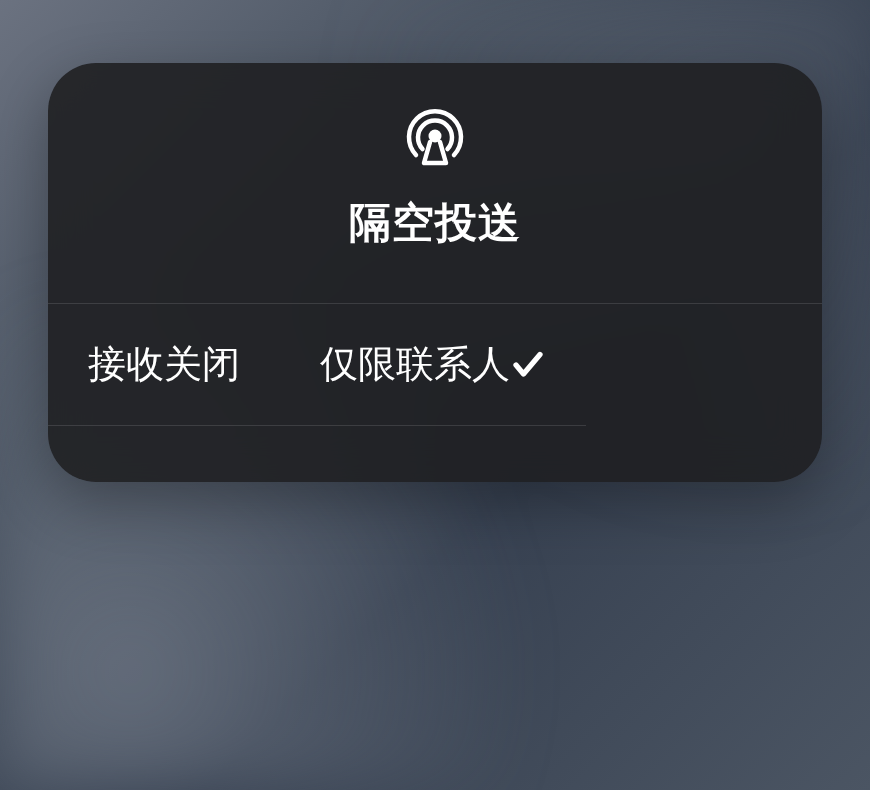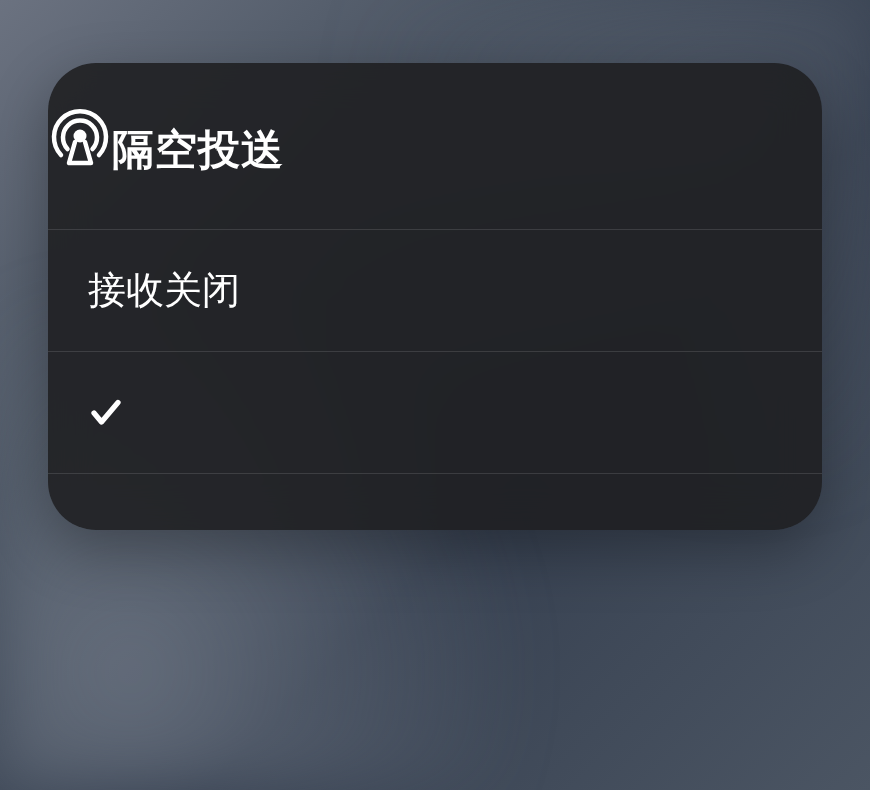--- a/index.html
+++ b/index.html
@@ -35,22 +35,23 @@
       width: 774px;
       background: rgba(30, 30, 32, 0.88);
       border-radius: 48px;
       overflow: hidden;
       backdrop-filter: blur(20px);
       box-shadow: 0 20px 60px rgba(0,0,0,0.3);
     }
     
     .header {
       display: flex;
+      flex-direction: column;
       align-items: center;
-      padding: 42px 0 34px 0;
+      padding: 42px 0 52px 0;
       border-bottom: 1px solid rgba(255,255,255,0.12);
     }
     
     .airdrop-icon {
       width: 64px;
       height: 64px;
       margin-bottom: 26px;
       display: flex;
       align-items: center;
       justify-content: center;
@@ -63,21 +64,20 @@
     
     .title {
       color: #ffffff;
       font-size: 42px;
       font-weight: 600;
       letter-spacing: 1px;
     }
     
     .options {
       display: flex;
-      flex-direction: column;
     }
     
     .option {
       display: flex;
       align-items: center;
       justify-content: space-between;
       padding: 0 40px;
       height: 122px;
       border-bottom: 1px solid rgba(255,255,255,0.12);
       cursor: pointer;
@@ -124,20 +124,21 @@
   </div>
 
   <div class="options">
 
     <div class="option">
       <span class="option-label">接收关闭</span>
 
     </div>
 
     <div class="option">
+      <span class="option-label">仅限联系人</span>
       <span class="checkmark">
         <svg viewBox="0 0 24 24" fill="none" stroke="currentColor" stroke-width="3.5" stroke-linecap="round" stroke-linejoin="round">
             <polyline points="4 12 9 18 20 5"></polyline>
           </svg>
       </span>
     </div>
 
 
   </div>
 

